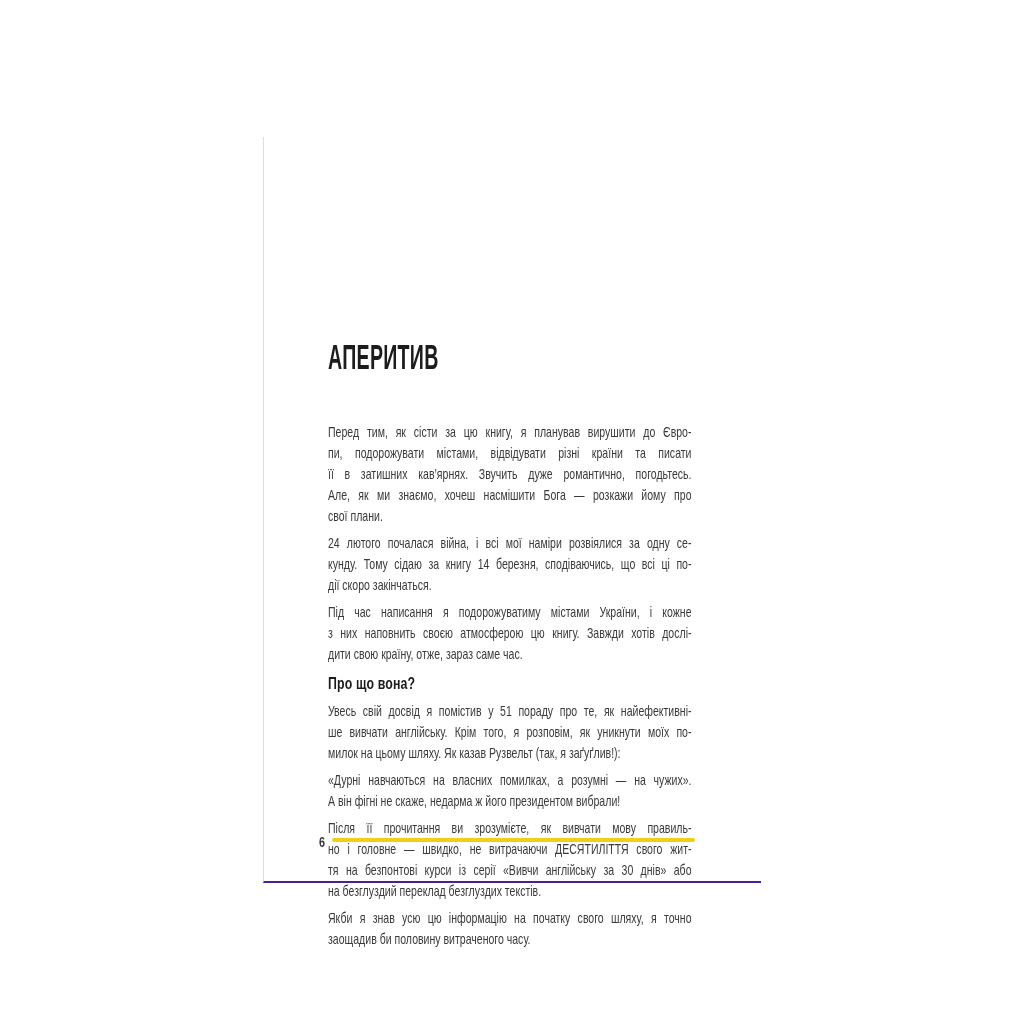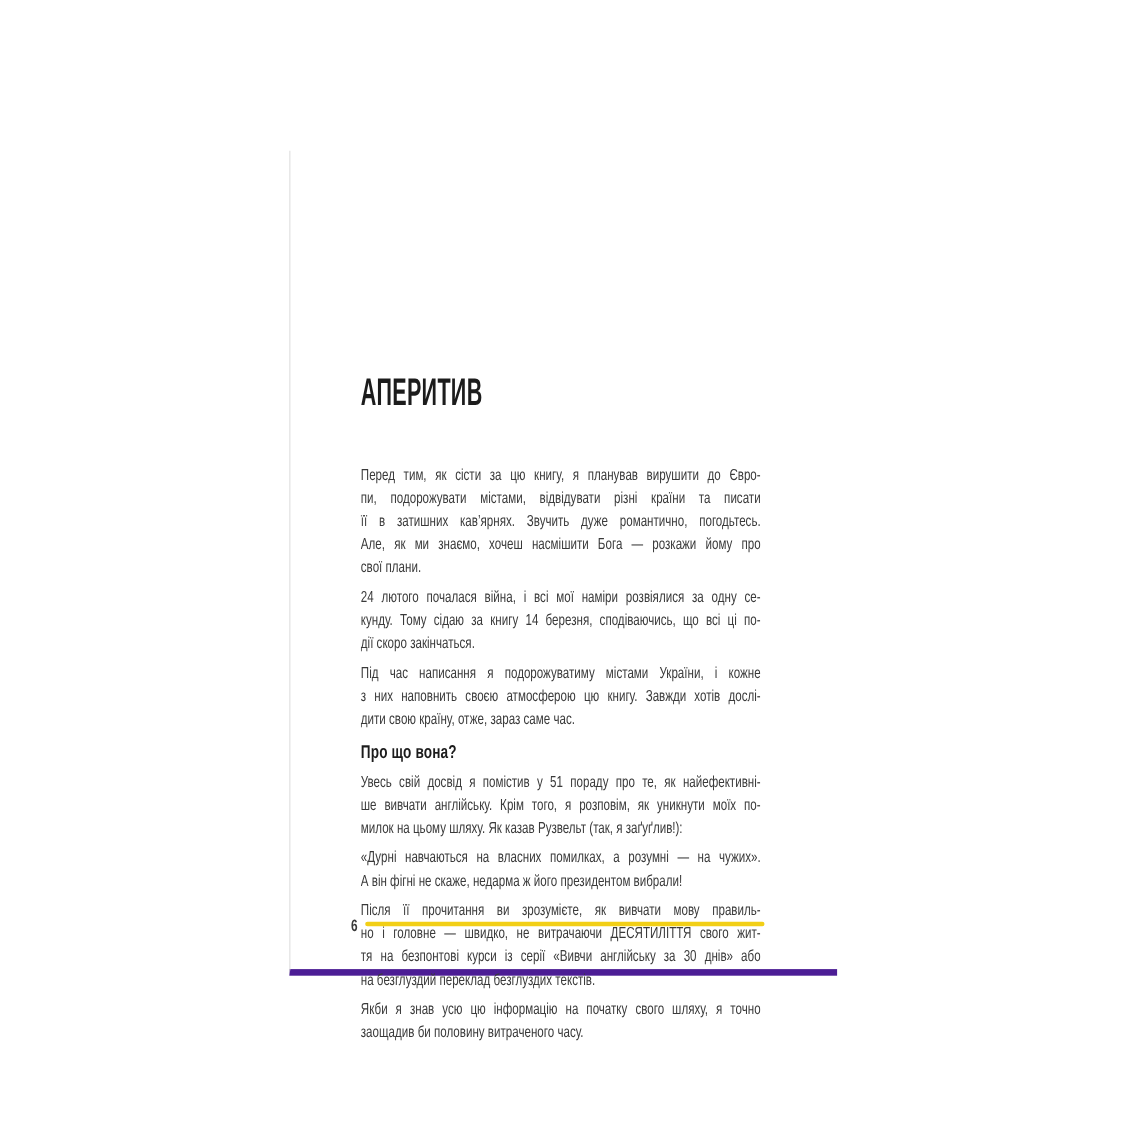--- a/index.html
+++ b/index.html
@@ -6,21 +6,21 @@
   body {
     width: 1024px; height: 1024px; position: relative;
     font-family: "Liberation Sans", sans-serif;
     -webkit-font-smoothing: antialiased;
   }
   .page {
     position: absolute; left: 263px; top: 137px;
     width: 497px; height: 744px;
     background: #ffffff;
     border-left: 1px solid #dedede;
-    border-bottom: 6px solid #4c1d95;
+    border-bottom: 2px solid #4c1d95;
   }
   .chapter-title {
     position: absolute; left: 64px; top: 202px; margin: 0;
     font-weight: bold; font-size: 35px; line-height: 36px;
     color: #1c1c1c; letter-spacing: 0.5px;
     transform: scaleX(0.56); transform-origin: 0 0;
     white-space: nowrap;
   }
   .body-col {
     position: absolute; left: 64px; top: 285px;

